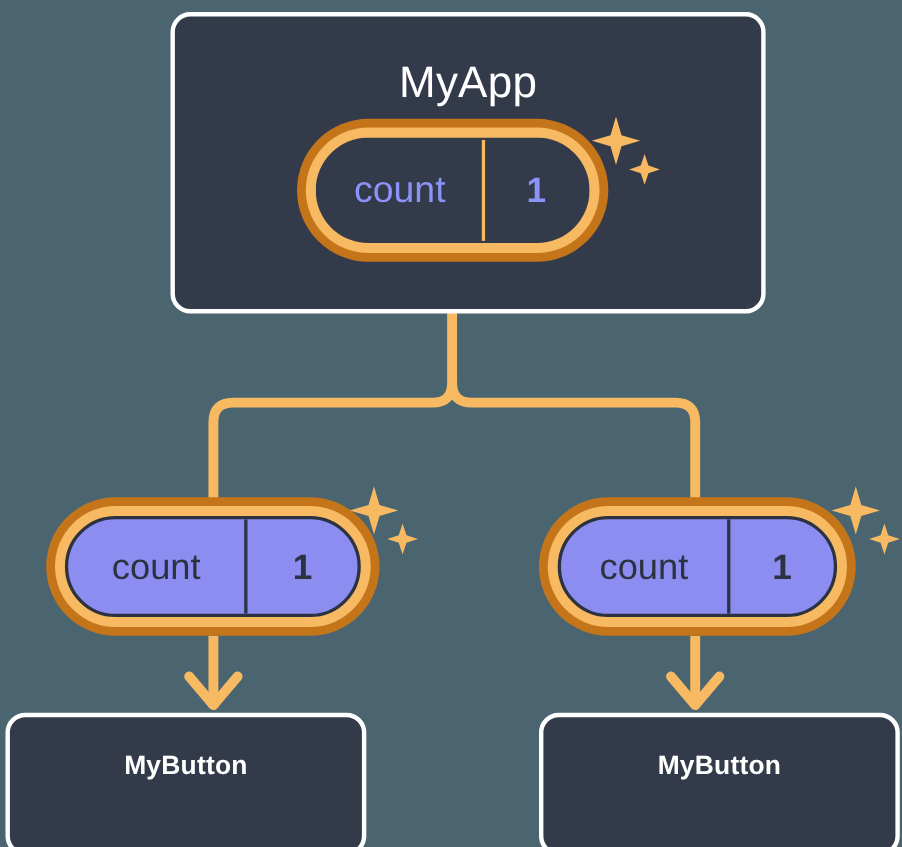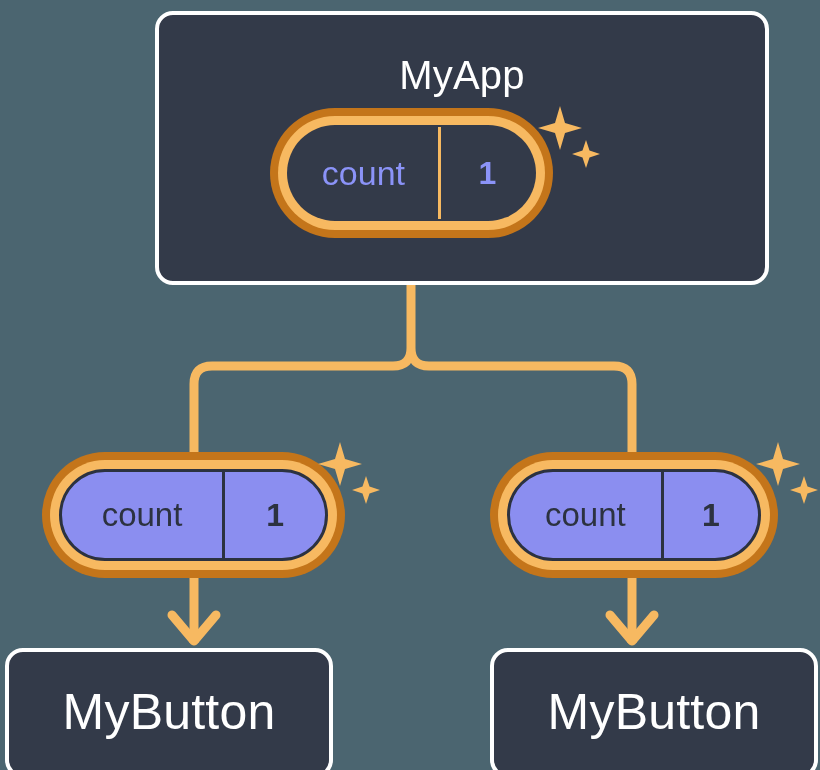--- a/index.html
+++ b/index.html
@@ -37,37 +37,38 @@
     text-align: center;
     color: #ffffff;
     font-weight: 400;
     letter-spacing: 0.2px;
     white-space: nowrap;
   }
 
   #app-box {
     left: 155px;
     top: 11px;
-    width: 614px;
+    width: 541px;
     height: 274px;
   }
   #app-title {
     top: 38px;
     font-size: 40px;
   }
 
   .btn-box {
     top: 648px;
     height: 130px;
   }
   #btn-box-left  { left: 5px;   width: 328px; }
   #btn-box-right { left: 490px; width: 328px; }
   .btn-title {
     top: 31px;
-    font-size: 50px;
+    font-size: 24px;
+    font-weight: bold;
   }
 
   
   .capsule {
     position: absolute;
     box-sizing: border-box;
     border-radius: 999px;
     display: flex;
     align-items: stretch;
     overflow: hidden;

